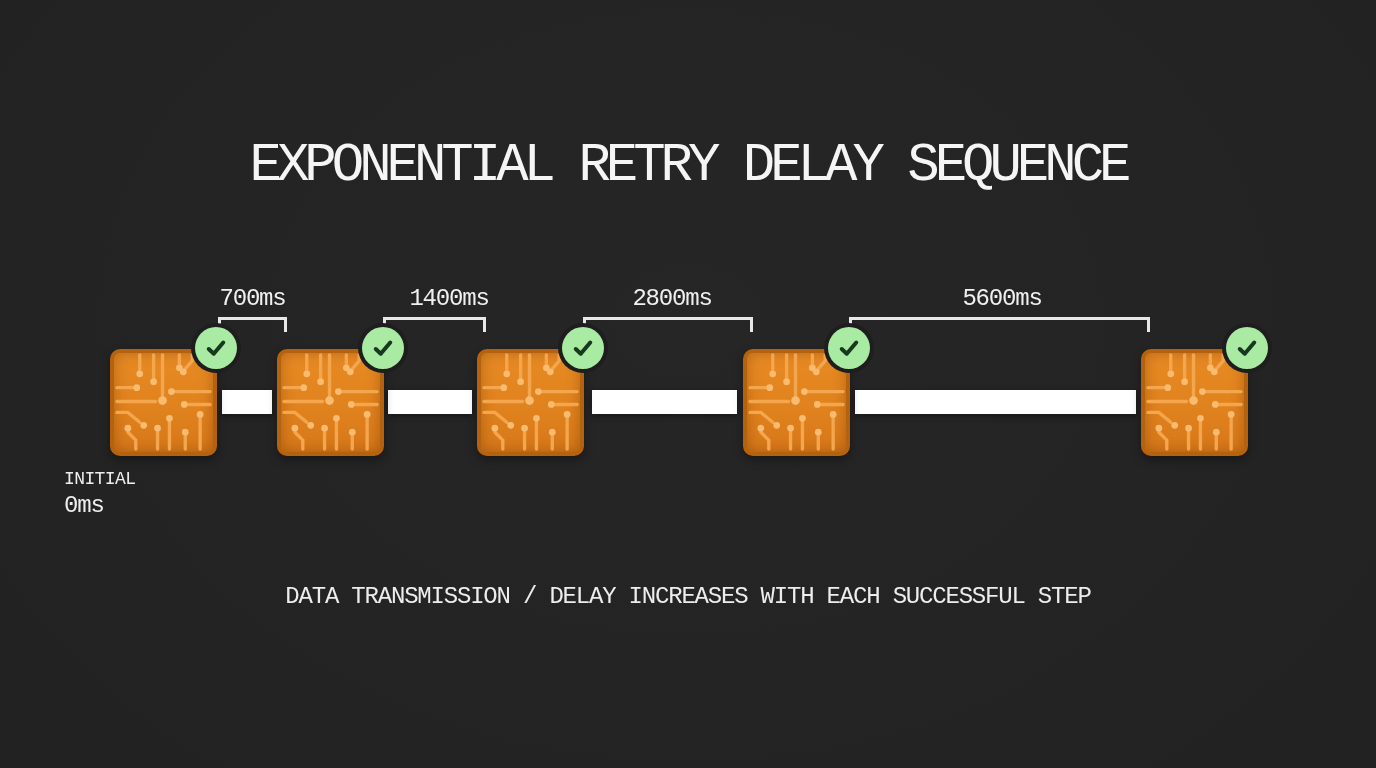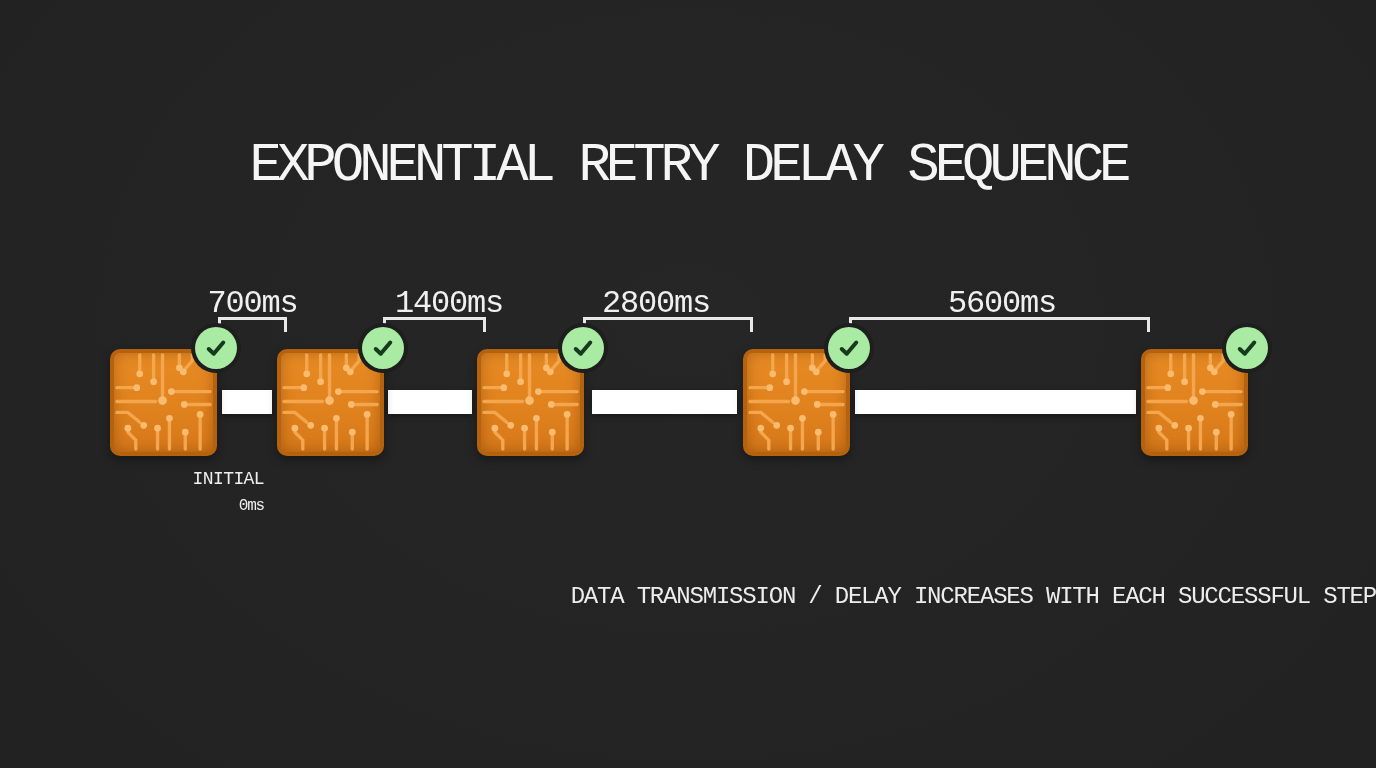--- a/index.html
+++ b/index.html
@@ -26,21 +26,21 @@
     letter-spacing: -5px;
     font-weight: 400;
     color: #f5f5f5;
     white-space: nowrap;
   }
   .caption {
     position: absolute;
     left: 0;
     right: 0;
     top: 583px;
-    text-align: right;
+    text-align: center;
     font-size: 24px;
     letter-spacing: -1.2px;
     color: #ededed;
     white-space: nowrap;
   }
   .chip {
     position: absolute;
     width: 107px;
     height: 107px;
     box-sizing: border-box;
@@ -84,40 +84,40 @@
     height: 15px;
     box-sizing: border-box;
     border-top: 3px solid #e8e8e8;
     border-left: 3px solid #e8e8e8;
     border-right: 3px solid #e8e8e8;
   }
   .delay-label {
     position: absolute;
     top: 285px;
     transform: translateX(-50%);
-    font-size: 32px;
+    font-size: 24px;
     letter-spacing: -1.2px;
     color: #f0f0f0;
     white-space: nowrap;
   }
   .initial-block {
     position: absolute;
     left: 64px;
     top: 469px;
     width: 200px;
-    text-align: right;
+    text-align: left;
     color: #eeeeee;
   }
   .initial-block .initial-title {
     font-size: 18px;
     letter-spacing: -0.6px;
     line-height: 20px;
   }
   .initial-block .initial-delay {
-    font-size: 16px;
+    font-size: 24px;
     letter-spacing: -1.2px;
     line-height: 26px;
     margin-top: 4px;
   }
 </style>
 </head>
 <body>
 
 <div class="stage">
   <div class="title">EXPONENTIAL RETRY DELAY SEQUENCE</div>
@@ -125,21 +125,21 @@
   <div id="diagram-layer">
       <div class="connector" style="left:222px;width:50px;background:#ffffff"></div>
       <div class="connector" style="left:388px;width:84px;background:#ffffff"></div>
       <div class="connector" style="left:592px;width:145px;background:#ffffff"></div>
       <div class="connector" style="left:855px;width:281px;background:#ffffff"></div>
       <div class="bracket" style="left:218px;width:69px;border-color:#e8e8e8"></div>
       <div class="delay-label" style="left:252.5px">700ms</div>
       <div class="bracket" style="left:383px;width:103px;border-color:#e8e8e8"></div>
       <div class="delay-label" style="left:449px">1400ms</div>
       <div class="bracket" style="left:583px;width:170px;border-color:#e8e8e8"></div>
-      <div class="delay-label" style="left:656px">2800ms</div>
+      <div class="delay-label" style="left:672px">2800ms</div>
       <div class="bracket" style="left:849px;width:301px;border-color:#e8e8e8"></div>
       <div class="delay-label" style="left:1002px">5600ms</div>
       <div class="chip" style="left:110px;top:349px"><span><svg viewBox="0 0 100 100" xmlns="http://www.w3.org/2000/svg">
             <g stroke="#f3a64d" stroke-width="3.4" stroke-linecap="round" fill="none">
               <path d="M26 2 V17"></path>
               <path d="M40 2 V25"></path>
               <path d="M49 2 V44"></path>
               <path d="M66 2 V11"></path>
               <path d="M79 2 V8 L72 16"></path>
               <path d="M3 35 H19"></path>

